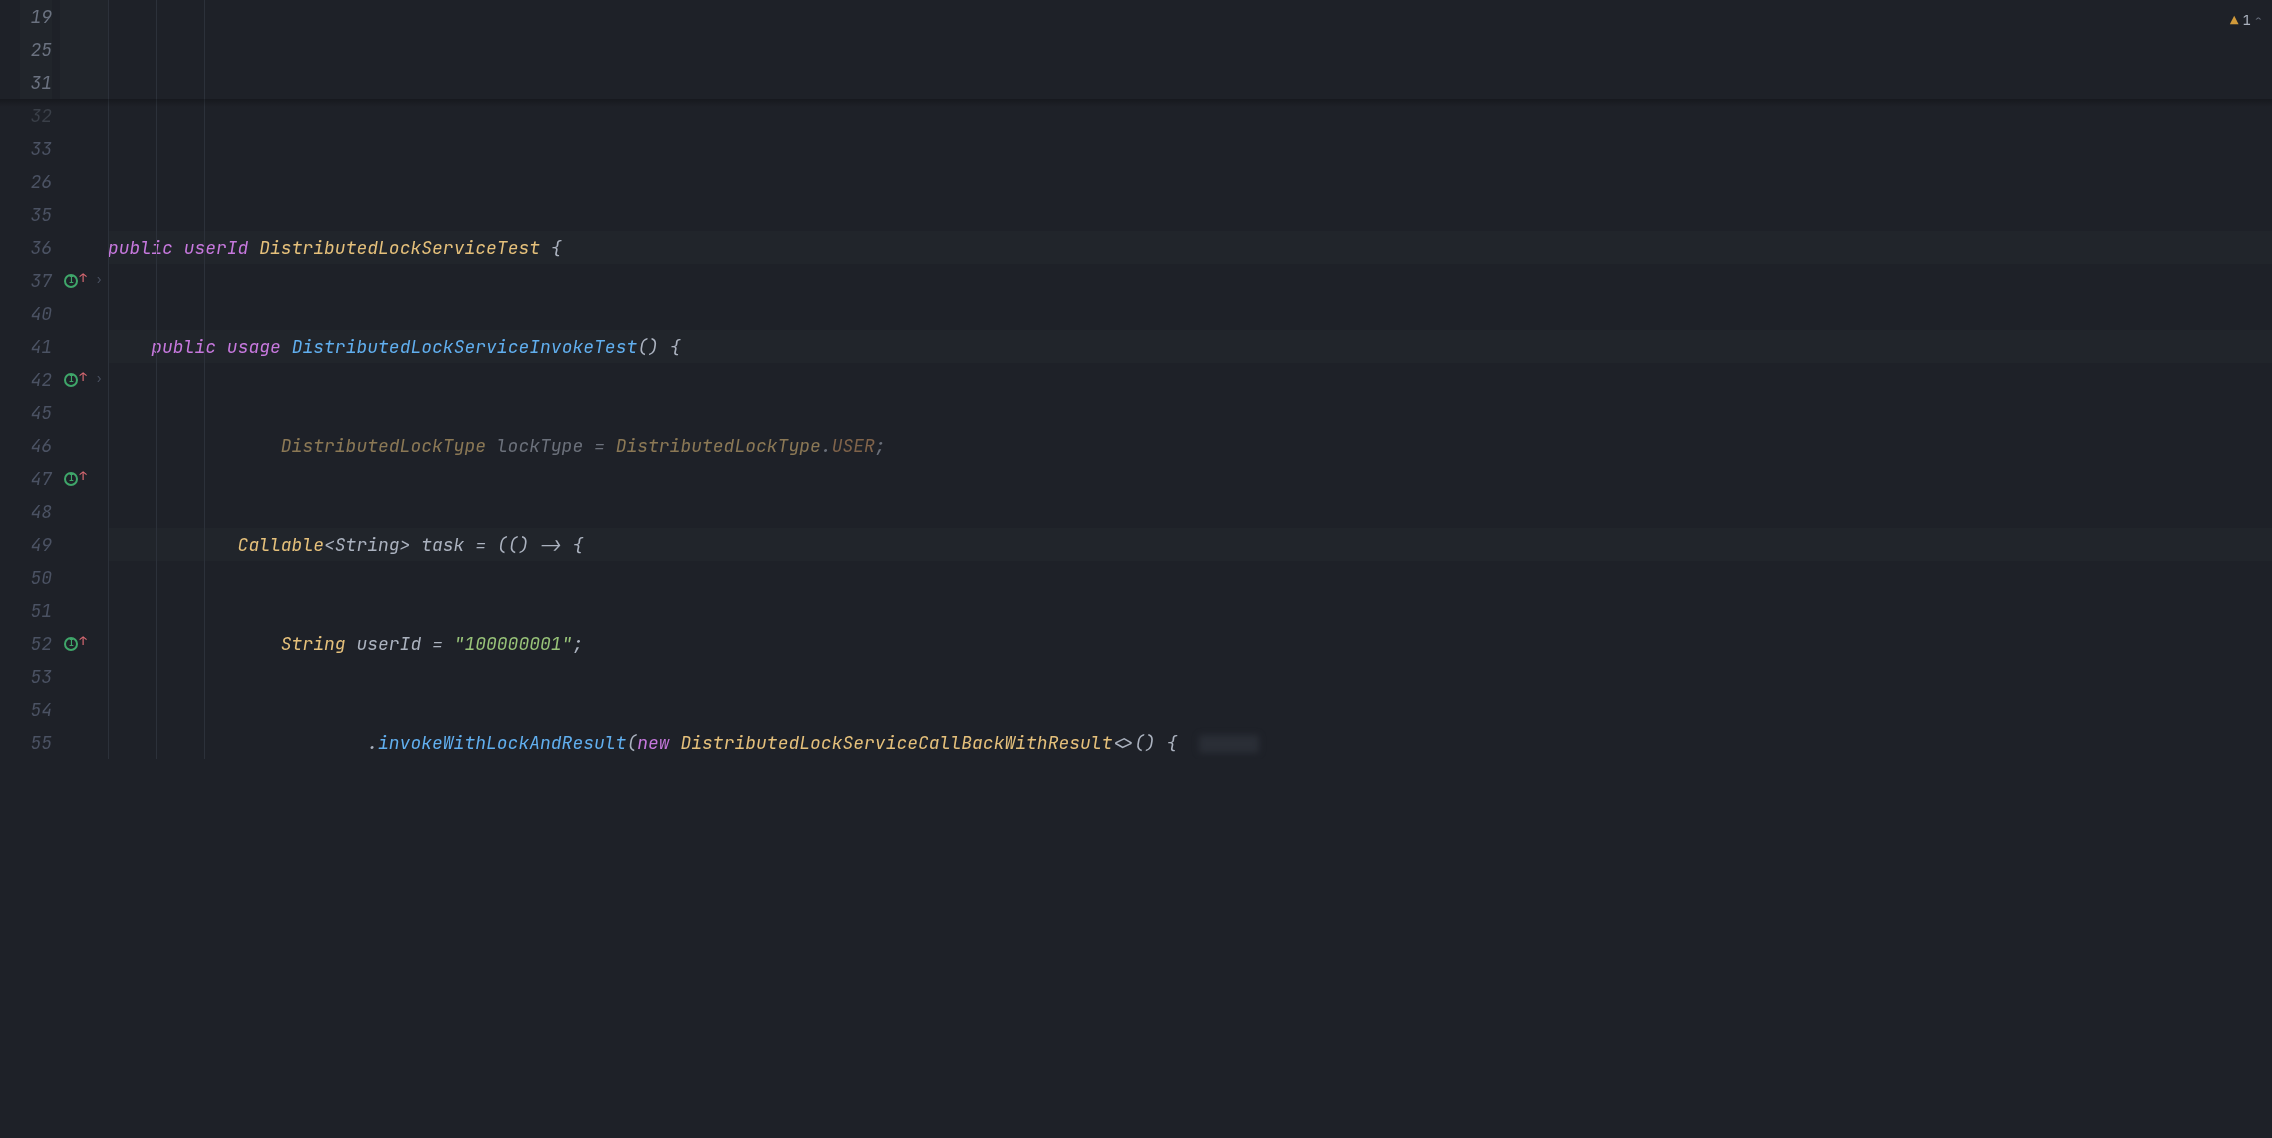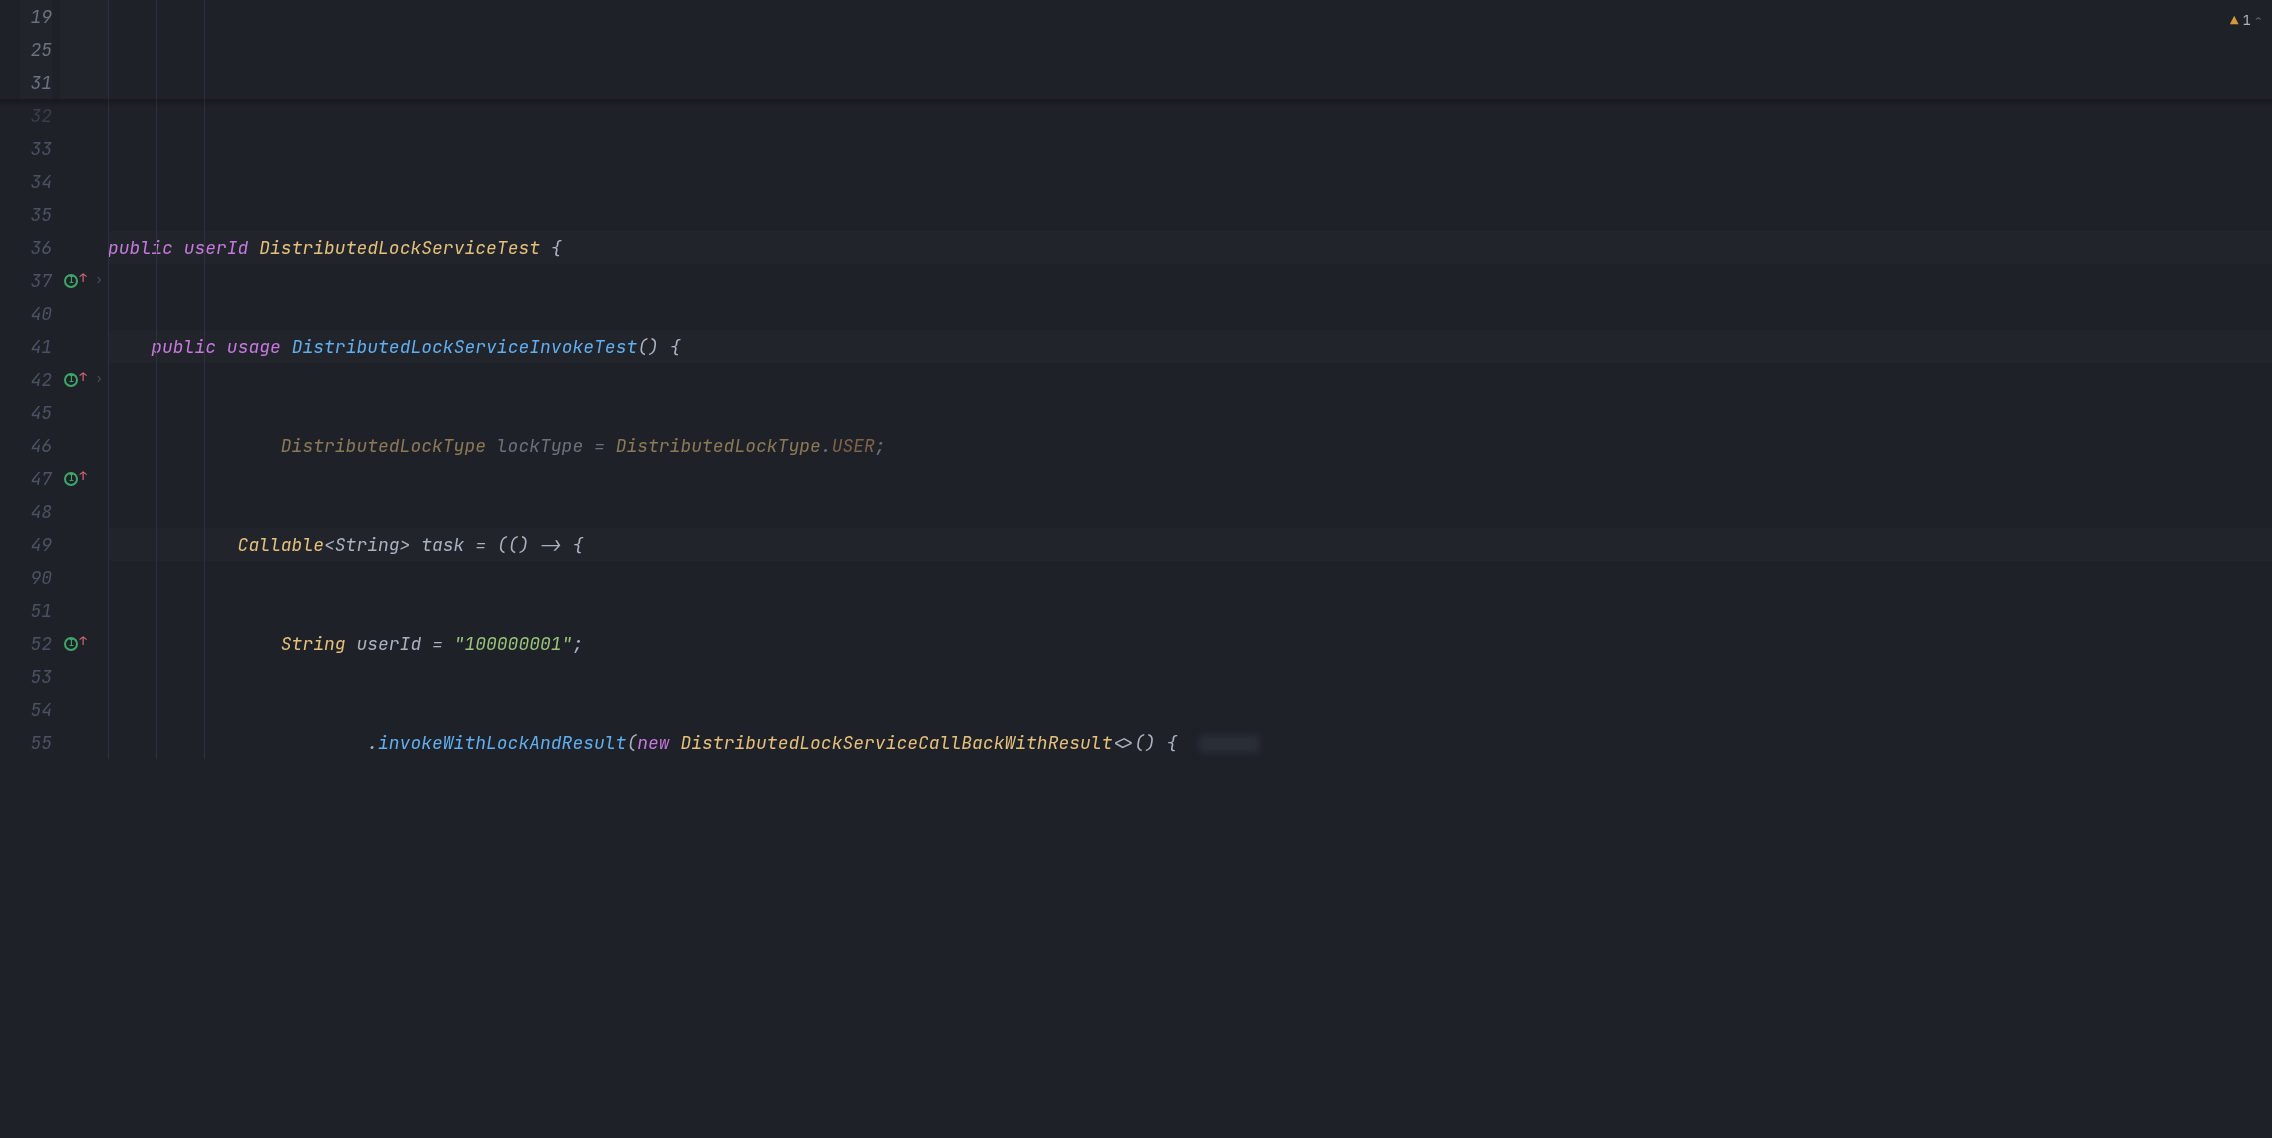--- a/index.html
+++ b/index.html
@@ -101,33 +101,33 @@
   </div>
 
   <div class="sticky-shadow"></div>
 
   <div class="gutter">
     <div class="gutter-line sticky">19</div>
     <div class="gutter-line sticky">25</div>
     <div class="gutter-line sticky">31</div>
     <div class="gutter-line dim">32</div>
     <div class="gutter-line">33</div>
-    <div class="gutter-line">34</div>
+    <div class="gutter-line">26</div>
     <div class="gutter-line">35</div>
     <div class="gutter-line">36</div>
     <div class="gutter-line">37</div>
     <div class="gutter-line">40</div>
     <div class="gutter-line">41</div>
     <div class="gutter-line">42</div>
     <div class="gutter-line">45</div>
     <div class="gutter-line">46</div>
     <div class="gutter-line">47</div>
     <div class="gutter-line">48</div>
     <div class="gutter-line">49</div>
-    <div class="gutter-line">90</div>
+    <div class="gutter-line">50</div>
     <div class="gutter-line">51</div>
     <div class="gutter-line">52</div>
     <div class="gutter-line">53</div>
     <div class="gutter-line">54</div>
     <div class="gutter-line">55</div>
     <div class="gutter-line">56</div>
   </div>
 
   <div class="gutter-icons">
     <div class="icon-cell sticky"></div>

